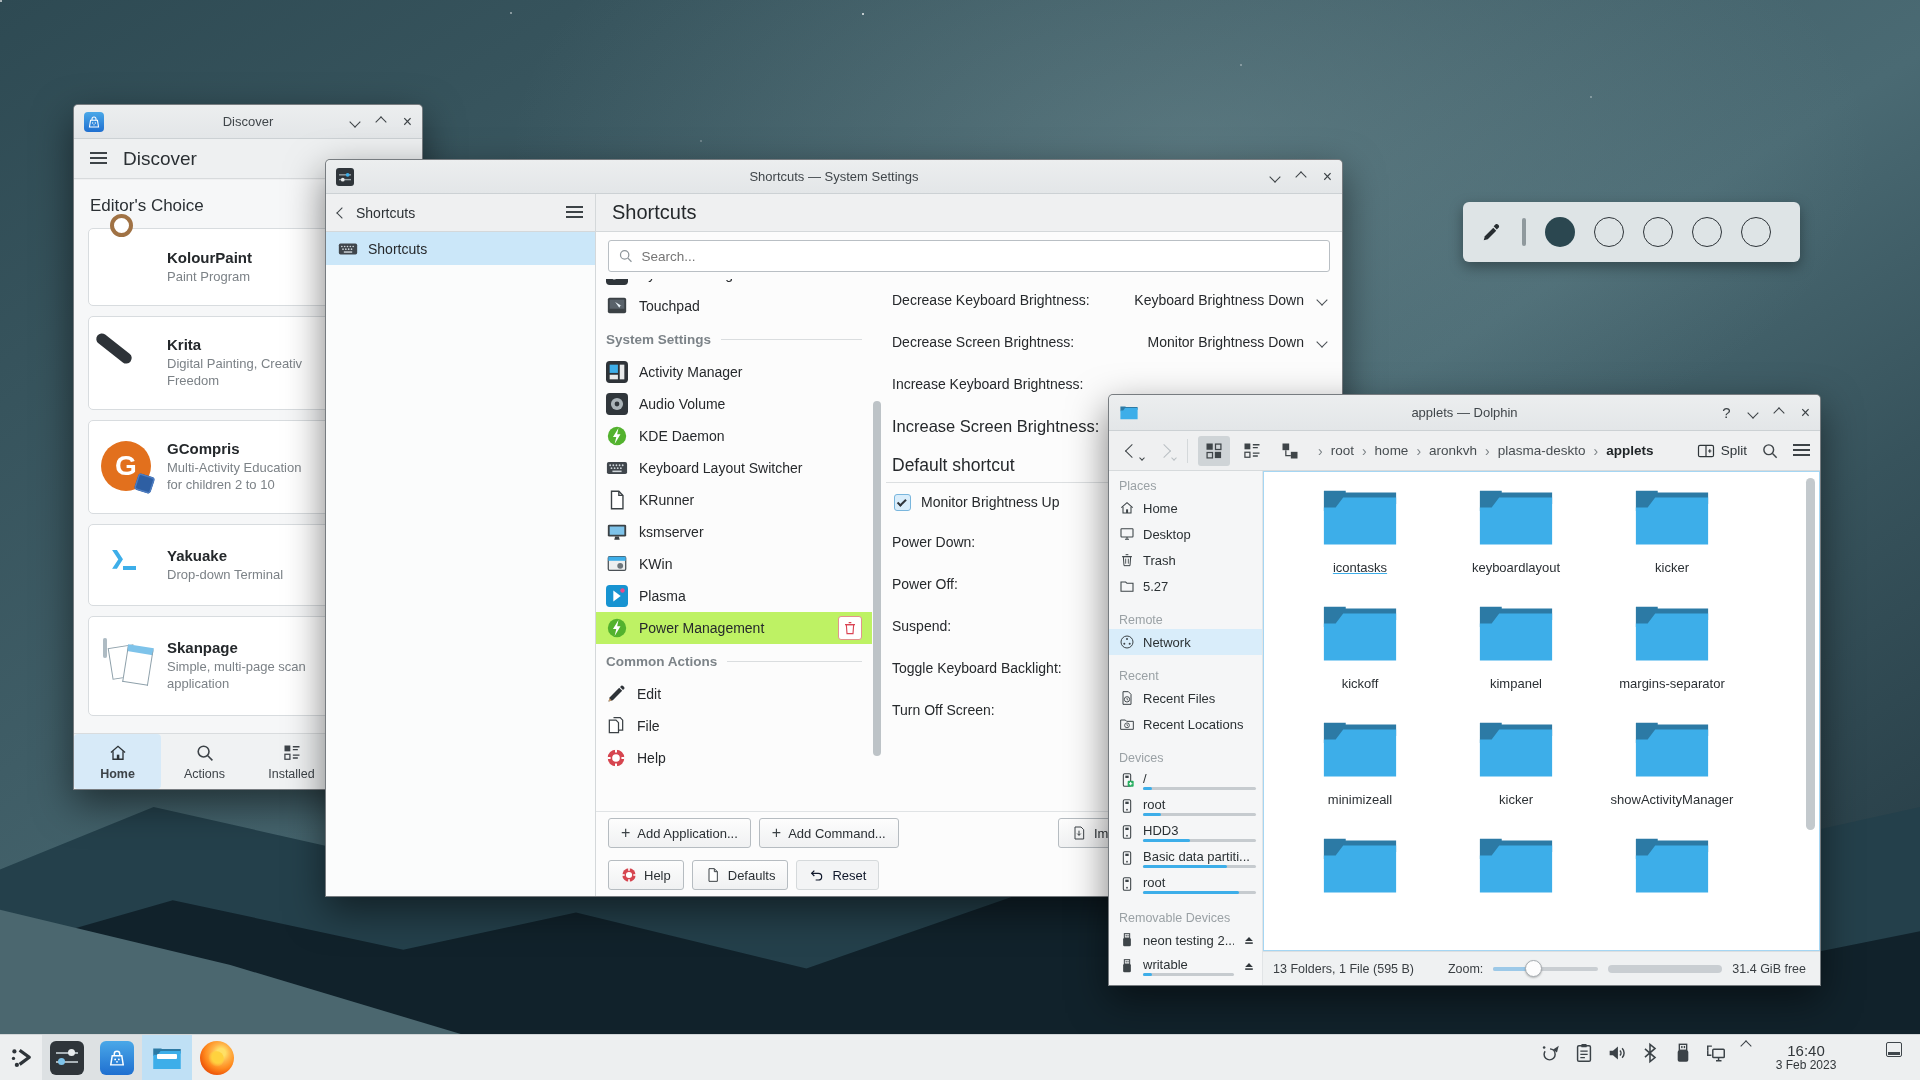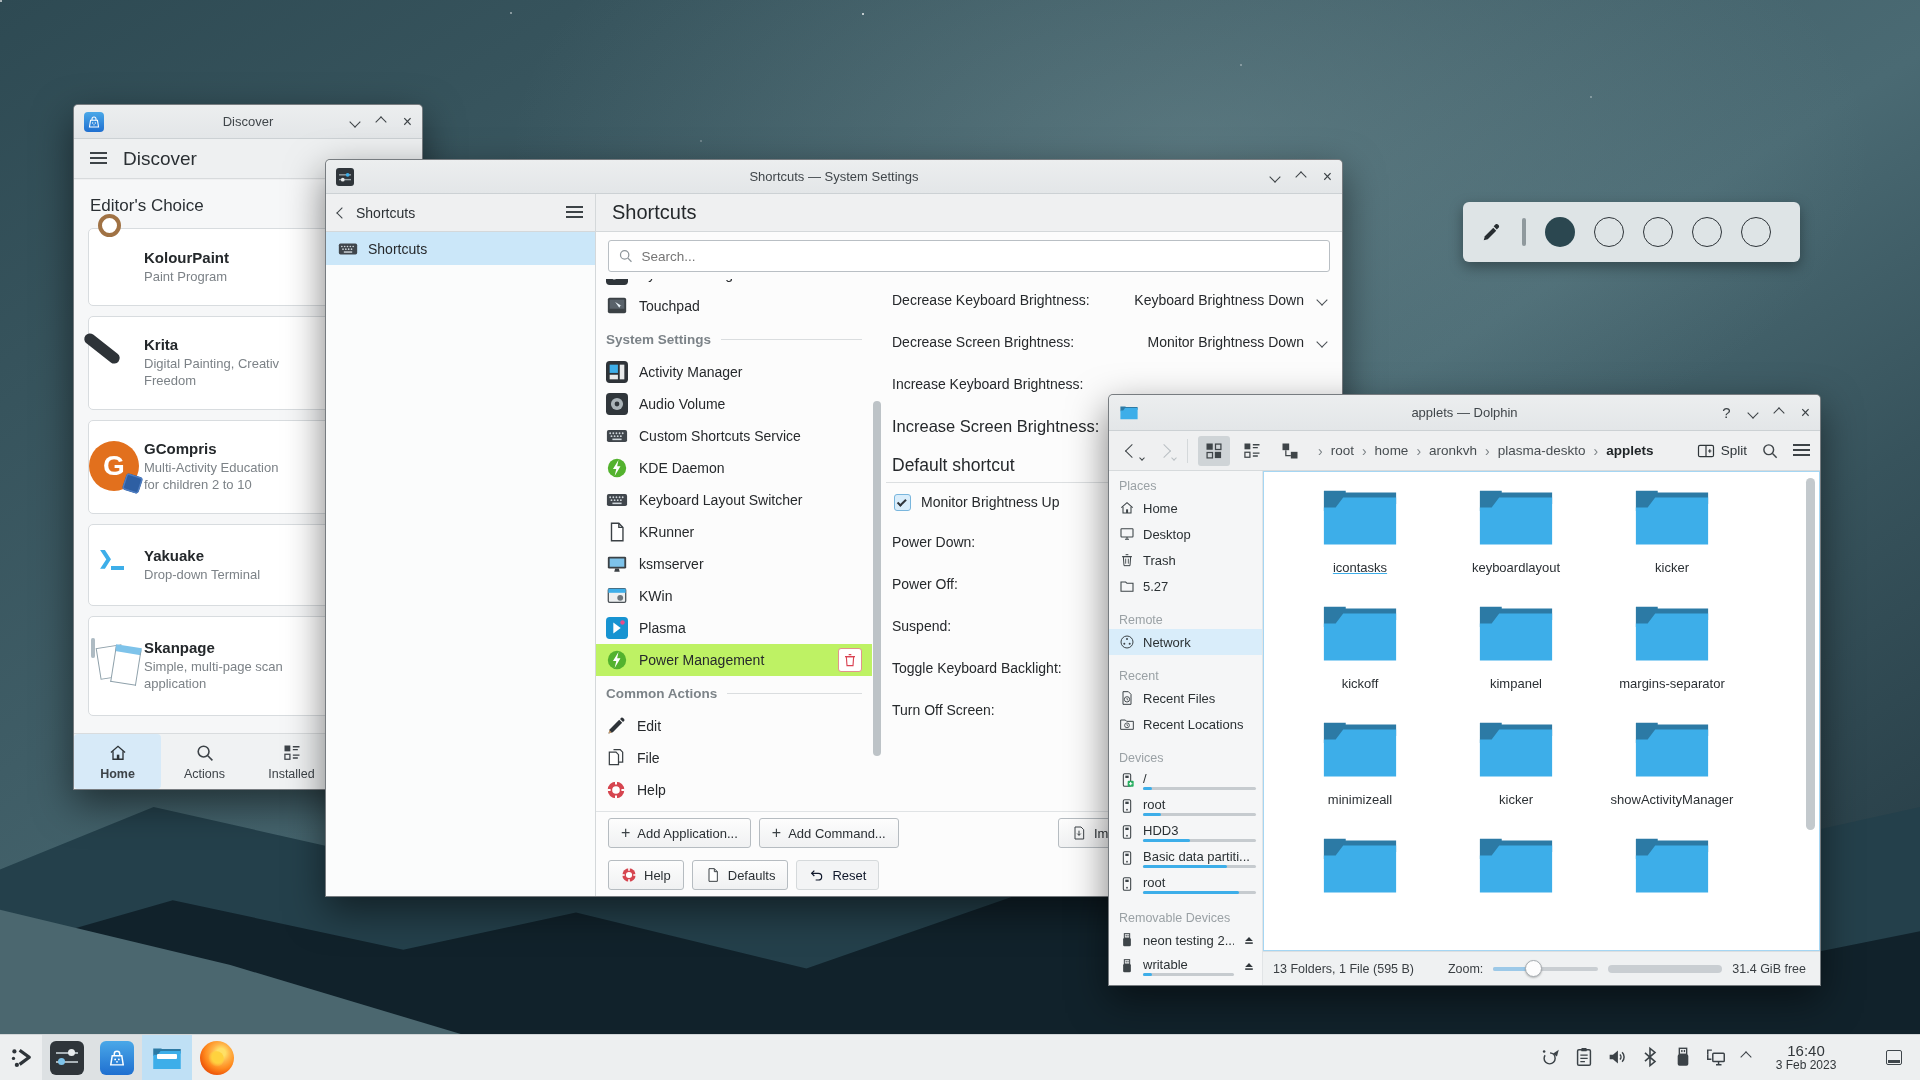--- a/index.html
+++ b/index.html
@@ -39,21 +39,21 @@
 .annot .sep{width:4px;height:28px;background:#8f999d;border-radius:2px}
 .swatch{width:30px;height:30px;border-radius:50%}
 .swatch.filled{background:#2b4750}
 .swatch.empty{border:1.6px solid #2e3439;background:transparent}
 
 .win-discover{left:73px;top:104px;width:350px;height:686px}
 .dv-head{height:40px;background:#eef0f1;border-bottom:1px solid #d7dadc;display:flex;align-items:center;gap:16px;padding:0 16px}
 .dv-head .ttl{font-size:19px;color:#2b3034}
 .dv-body{position:absolute;top:75px;bottom:56px;left:0;right:0;background:#f6f7f8;padding:12px 14px;overflow:hidden}
 .dv-section{font-size:17px;color:#2b3034;margin:4px 0 12px 2px}
-.card{background:#fff;border:1px solid #d8dcdf;border-radius:5px;display:flex;align-items:center;gap:3px;padding:10px 0;margin-bottom:10px}
+.card{background:#fff;border:1px solid #d8dcdf;border-radius:5px;display:flex;align-items:center;gap:14px;padding:10px 12px;margin-bottom:10px}
 .card .nm{font-size:15px;font-weight:bold;color:#24282b;margin-bottom:3px}
 .card .ds{font-size:13px;color:#7c8287;line-height:1.3;white-space:nowrap}
 .appico{flex:none;width:52px;height:52px;position:relative}
 .ico-kolour{width:52px;height:46px;border-radius:46% 54% 52% 48%;background:conic-gradient(#8e5a33,#c0392b,#e67e22,#f1c40f,#2ecc71,#16a085,#2980b9,#8e44ad,#8e5a33);margin-top:3px;position:relative}
 .ico-kolour::after{content:"";position:absolute;left:9px;bottom:4px;width:15px;height:15px;border-radius:50%;background:#fff;border:4px solid #a07244}
 .ico-krita{width:50px;height:50px;border-radius:50%;background:conic-gradient(from 200deg,#ff4fa0,#ff9d3c,#ffe14d,#7ee34f,#4fd8e0,#4f7bff,#c84fff,#ff4fa0);position:relative;overflow:hidden}
 .ico-krita::after{content:"";position:absolute;left:-8px;top:6px;width:42px;height:11px;border-radius:6px;background:#2e3338;transform:rotate(38deg)}
 .ico-gcompris{width:50px;height:50px;border-radius:50%;background:#e2701d;position:relative;display:flex;align-items:center;justify-content:center;color:#fff;font-weight:bold;font-size:28px}
 .ico-gcompris::after{content:"";position:absolute;right:-2px;bottom:-1px;width:17px;height:17px;background:#2e5fa3;border-radius:3px;transform:rotate(18deg);box-shadow:inset 0 0 0 1.5px #4d7cc0}
 .ico-yakuake{width:52px;height:42px;margin-top:5px;border-radius:3px;background:#33383c;border-top:5px solid #b9bfc2;border-bottom:3px solid #b9bfc2;position:relative}
@@ -146,21 +146,21 @@
 .task.active{background:#bfe0f5}
 .tile{width:34px;height:34px;border-radius:6px;position:relative}
 .tile-settings{background:#2f353a}
 .tile-settings::before{content:"";position:absolute;left:6px;top:11px;width:22px;height:2px;background:#a9b2b7;box-shadow:0 9px 0 #a9b2b7}
 .tile-settings::after{content:"";position:absolute;left:18px;top:8px;width:7px;height:7px;border-radius:50%;background:#e8ecee;box-shadow:-10px 9px 0 #7ec3ea}
 .tile-discover{background:linear-gradient(#4aa8e8,#1f6fd0);display:flex;align-items:center;justify-content:center}
 .tile-dolphin{display:flex;align-items:center;justify-content:center}
 .tile-dolphin .strip{position:absolute;left:7px;top:13px;width:20px;height:5px;background:#fff;border-radius:1px}
 .tile-firefox{border-radius:50%;background:radial-gradient(circle at 62% 35%,#ffe066 0 14%,#ffb347 30%,#ff8a1e 52%,#f05a0b 72%,#c2410c 100%);position:relative;overflow:hidden}
 .tile-firefox::after{content:"";position:absolute;left:8px;top:10px;width:16px;height:16px;border-radius:50%;background:radial-gradient(circle at 60% 40%,#ffd23e 0 40%,rgba(255,150,30,.0) 70%)}
-.tray{margin-left:auto;display:flex;align-items:center;gap:11px;color:#3b4247;padding-right:10px}
+.tray{margin-left:auto;display:flex;gap:11px;color:#3b4247;padding-right:10px}
 .clock{width:82px;text-align:center;line-height:1.15;color:#32373b}
 .clock .t{font-size:15px}
 .clock .d{font-size:12px}
 .showdesk{width:16px;height:15px;border:1.6px solid #3f464b;border-radius:2px;margin:0 8px 0 28px;position:relative}
 .showdesk::after{content:"";position:absolute;left:1px;right:1px;bottom:1px;height:3px;background:#3f464b}
 .tb-ic{width:22px;height:22px}
 </style>
 </head>
 <body>
 
@@ -544,26 +544,20 @@
           <svg class="i22">
                 <use href="#sym-activity"></use>
               </svg>
           <span>Activity Manager</span>
         </div>
         <div class="ss-row">
           <svg class="i22">
                 <use href="#sym-audio"></use>
               </svg>
           <span>Audio Volume</span>
-        </div>
-        <div class="ss-row">
-          <svg class="i22">
-                <use href="#sym-kbd"></use>
-              </svg>
-          <span>Custom Shortcuts Service</span>
         </div>
         <div class="ss-row">
           <svg class="i22">
                 <use href="#sym-power"></use>
               </svg>
           <span>KDE Daemon</span>
         </div>
         <div class="ss-row">
           <svg class="i22">
                 <use href="#sym-kbd"></use>

